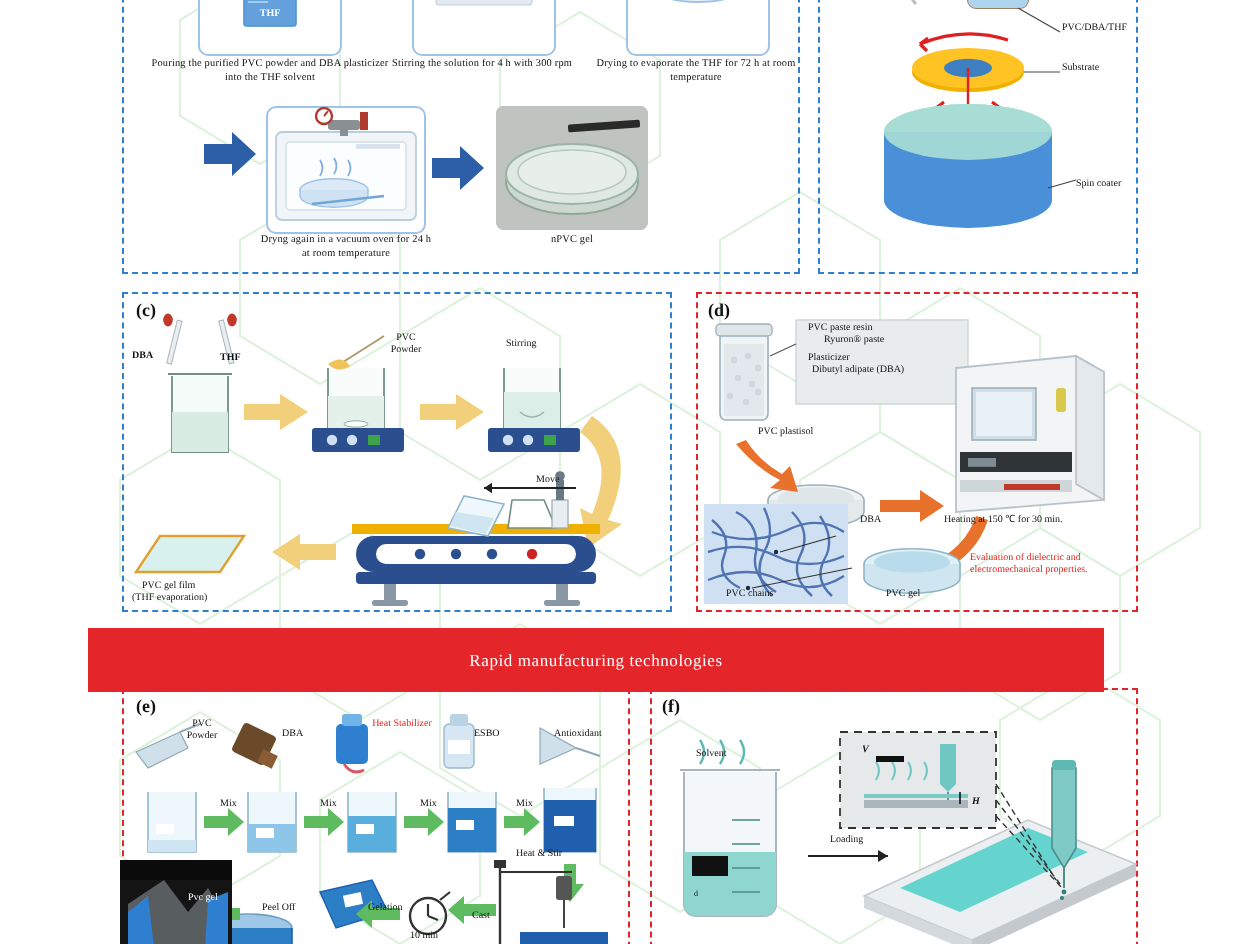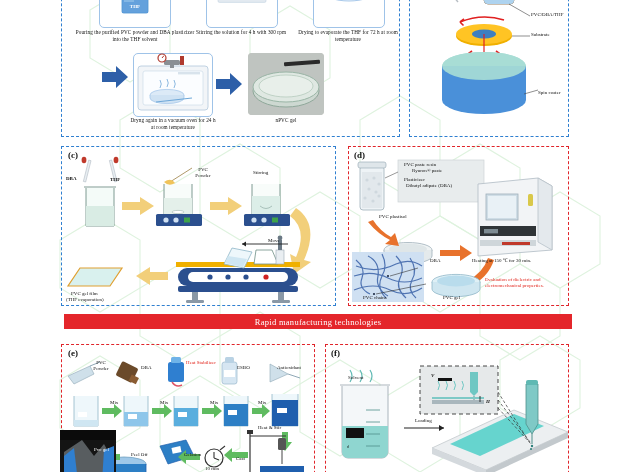--- a/index.html
+++ b/index.html
@@ -363,21 +363,21 @@
   <div class="lbl" style="left:404px;top:177px;">Plasticizer</div>
   <div class="lbl" style="left:406px;top:183px;">Dibutyl adipate (DBA)</div>
 
   <div class="lbl" style="left:379px;top:214px;">PVC plastisol</div>
   <div class="lbl" style="left:472px;top:258px;">Heating at 150 ℃ for 30 min.</div>
   <div class="lbl" style="left:430px;top:258px;">DBA</div>
   <div class="lbl" style="left:363px;top:295px;">PVC chains</div>
   <div class="lbl" style="left:443px;top:295px;">PVC gel</div>
   <div class="lbl red" style="left:485px;top:277px;width:76px;line-height:1.25;">Evaluation of dielectric and electromechanical properties.</div>
 
-  <div class="banner" style="left:64px;top:314px;width:508px;height:15px;">
+  <div class="banner" style="left:44px;top:314px;width:508px;height:32px;">
     <span>Rapid manufacturing technologies</span>
   </div>
 
   <div class="panel b-red" style="left:61px;top:344px;width:254px;height:140px;"></div>
   <div class="plabel" style="left:68px;top:348px;">(e)</div>
 
   <svg style="position:absolute;left:64px;top:352px;" width="248" height="130" viewBox="0 0 248 130">
 
     <g>
       <path d="M4 24 L26 14 L30 22 L10 32 Z" fill="#cfe0ea" stroke="#8fa8b6" stroke-width=".6"></path>

